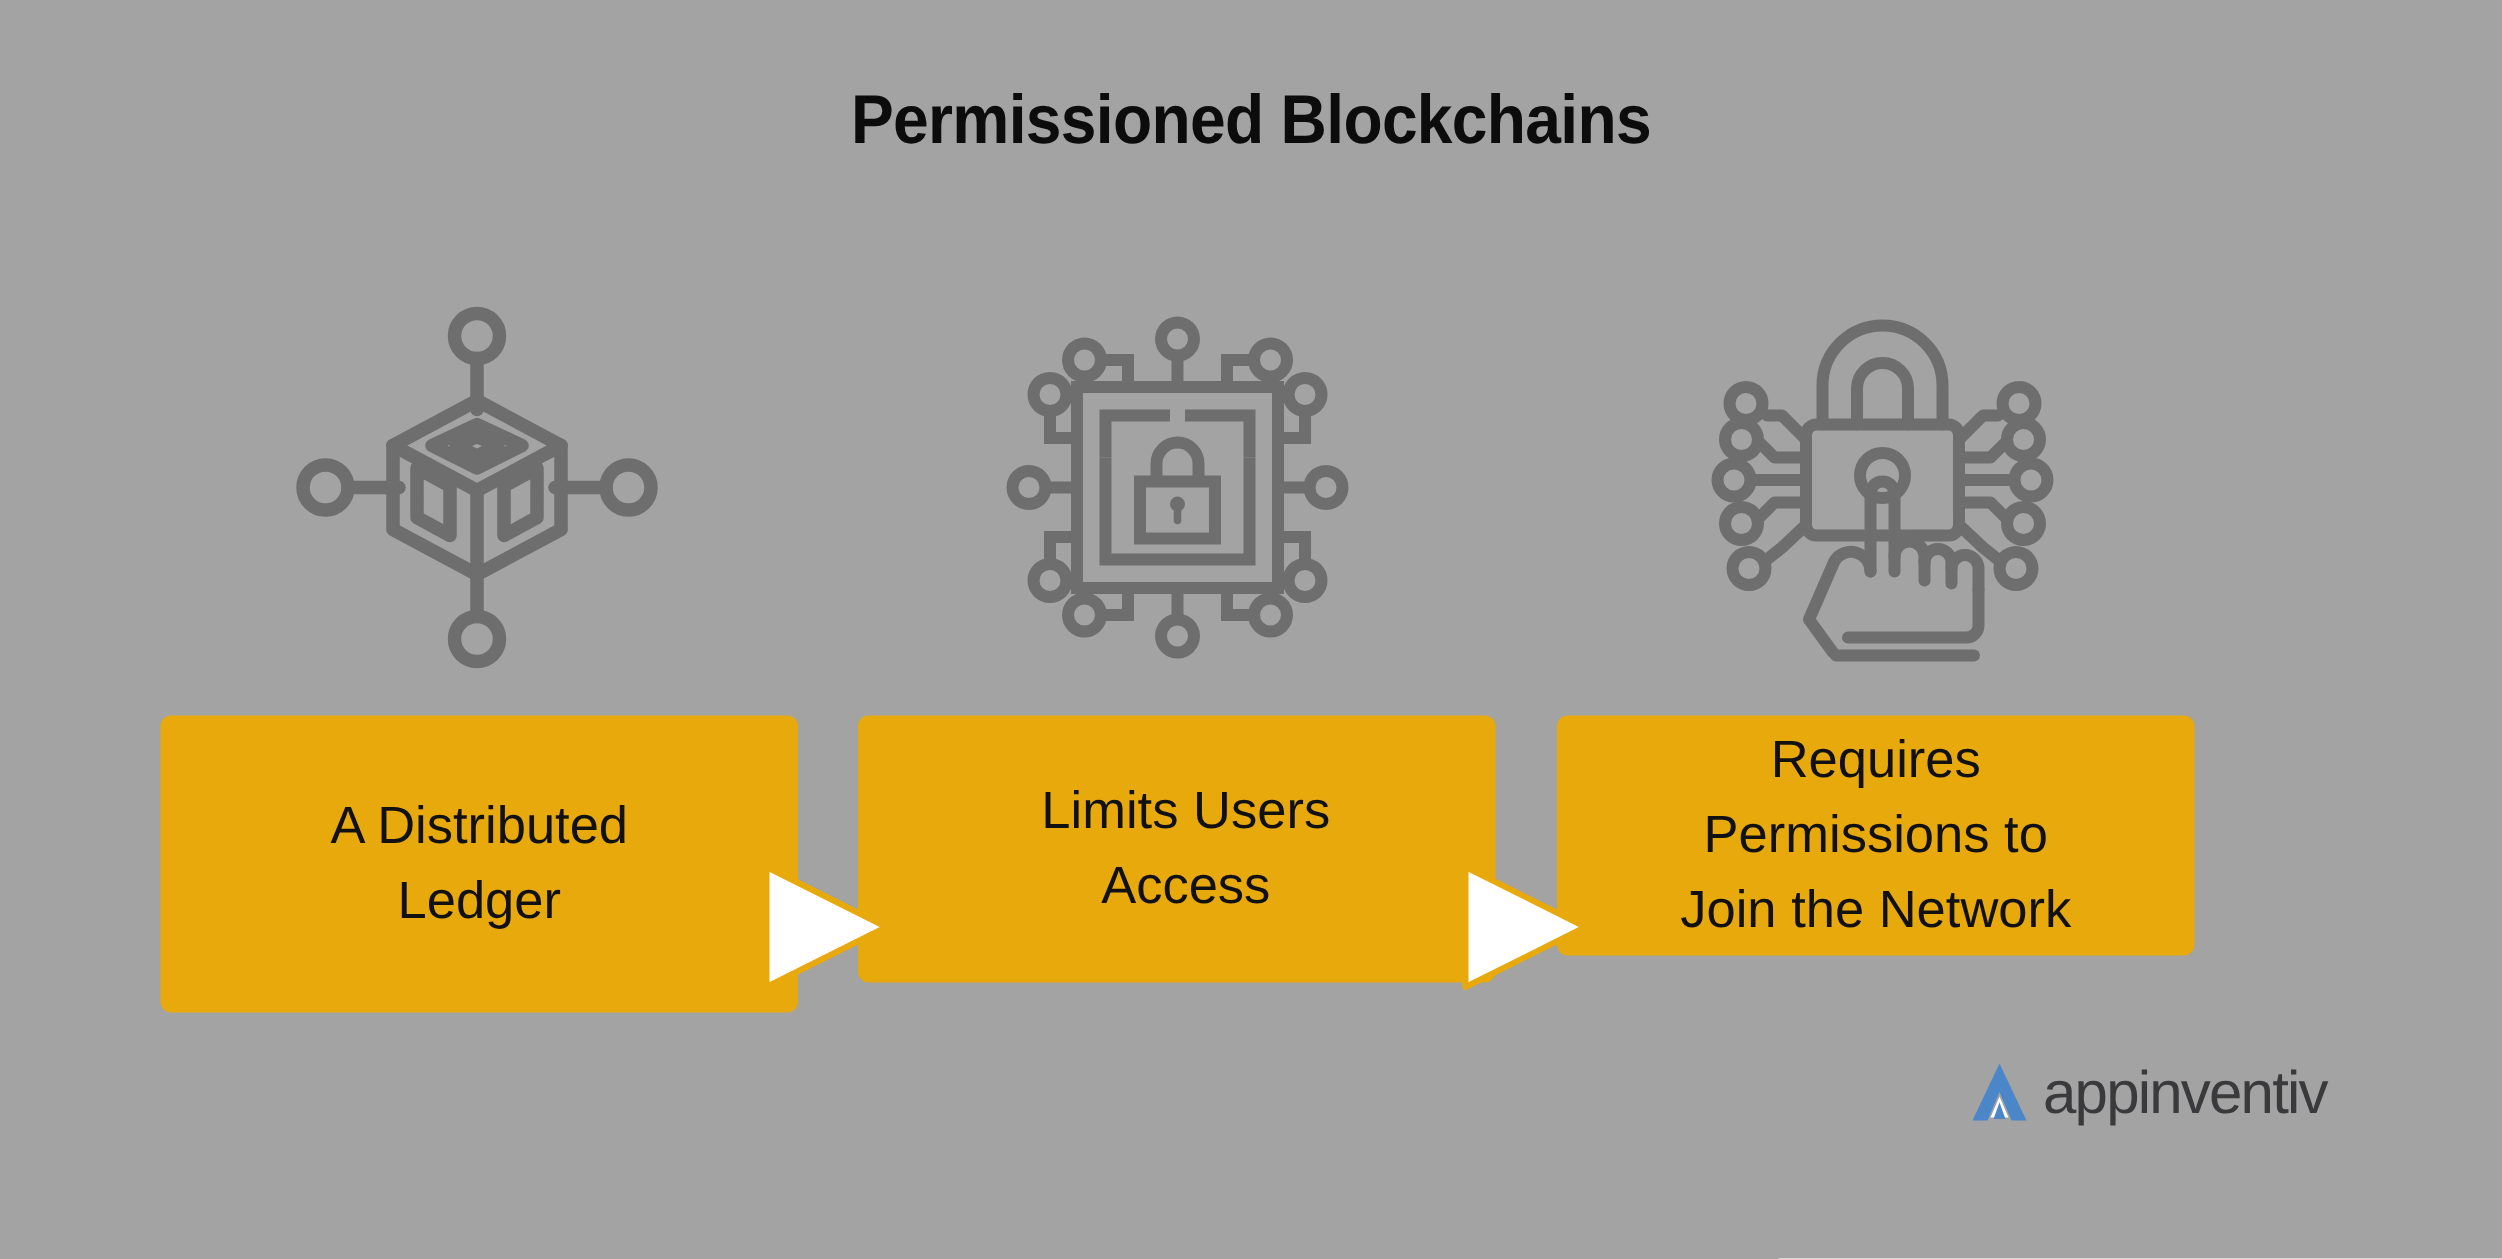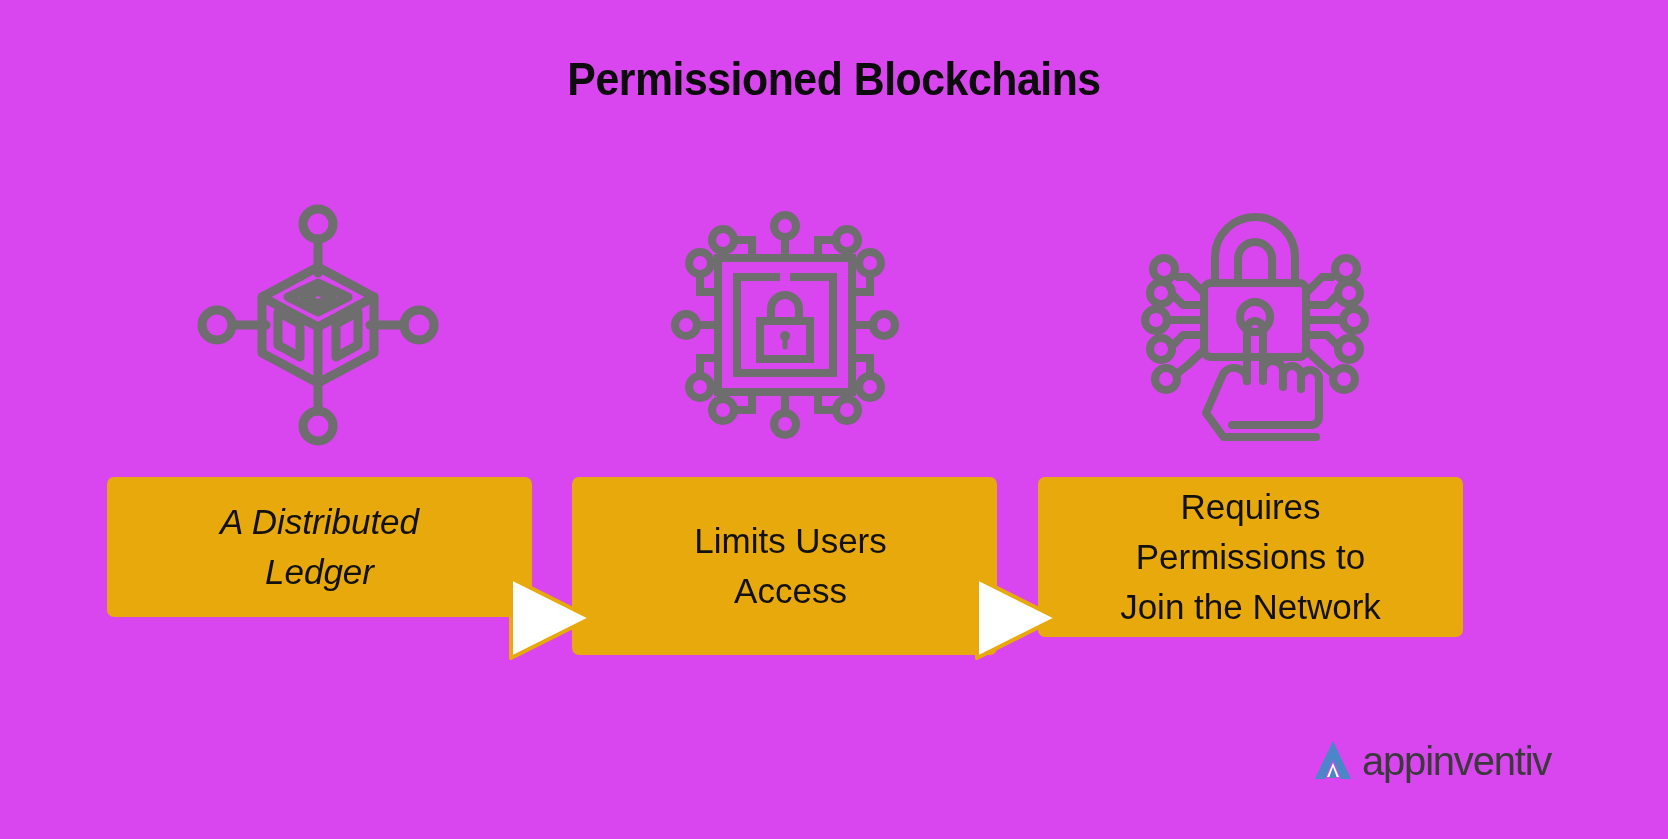--- a/index.html
+++ b/index.html
@@ -4,21 +4,21 @@
 <style>
   html, body {
     margin: 0;
     padding: 0;
     background: #ffffff;
   }
   #canvas {
     position: relative;
     width: 1668px;
     height: 839px;
-    background: #d946ef;
+    background: #a3a3a3;
     overflow: hidden;
     font-family: "Liberation Sans", sans-serif;
   }
 
   
   #title {
     position: absolute;
     top: 52px;
     left: 0;
     width: 1668px;
@@ -56,21 +56,21 @@
     text-align: center;
   }
   .step-label {
     font-family: "Liberation Sans", sans-serif;
     font-size: 35px;
     line-height: 1.42;
     color: #111111;
     padding: 0 14px;
     white-space: pre-line;
   }
-  #step-box-1 { left: 107px;  top: 477px; width: 425px; height: 140px; font-style: italic; }
+  #step-box-1 { left: 107px;  top: 477px; width: 425px; height: 198px; }
   #step-box-2 { left: 572px;  top: 477px; width: 425px; height: 178px; padding-left: 12px; }
   #step-box-3 { left: 1038px; top: 477px; width: 425px; height: 160px; }
 
   
   .arrow {
     position: absolute;
     width: 92px;
     height: 92px;
   }
   #arrow-1 { left: 505px; top: 565px; }
@@ -79,21 +79,20 @@
 
   
   #logo {
     position: absolute;
     left: 1310px;
     top: 702px;
     height: 52px;
     display: flex;
     align-items: center;
     gap: 6px;
-    margin-top: 32px;
   }
   #logo-mark { width: 46px; height: 46px; display: block; }
   #logo-text {
     font-family: "Liberation Sans", sans-serif;
     font-size: 40px;
     letter-spacing: -1.2px;
     color: #3a3a3c;
     line-height: 1;
     transform: translateY(1px);
   }

